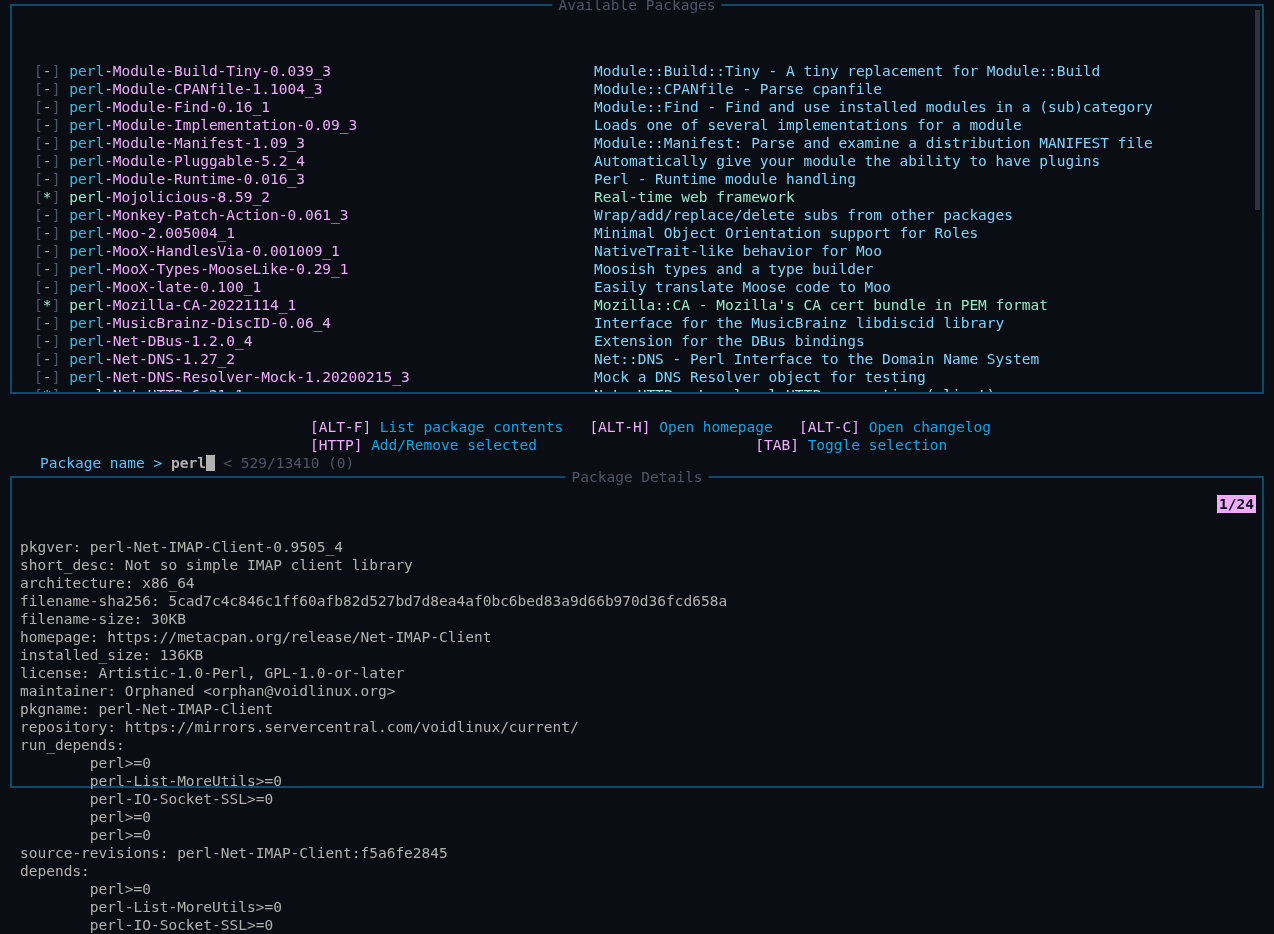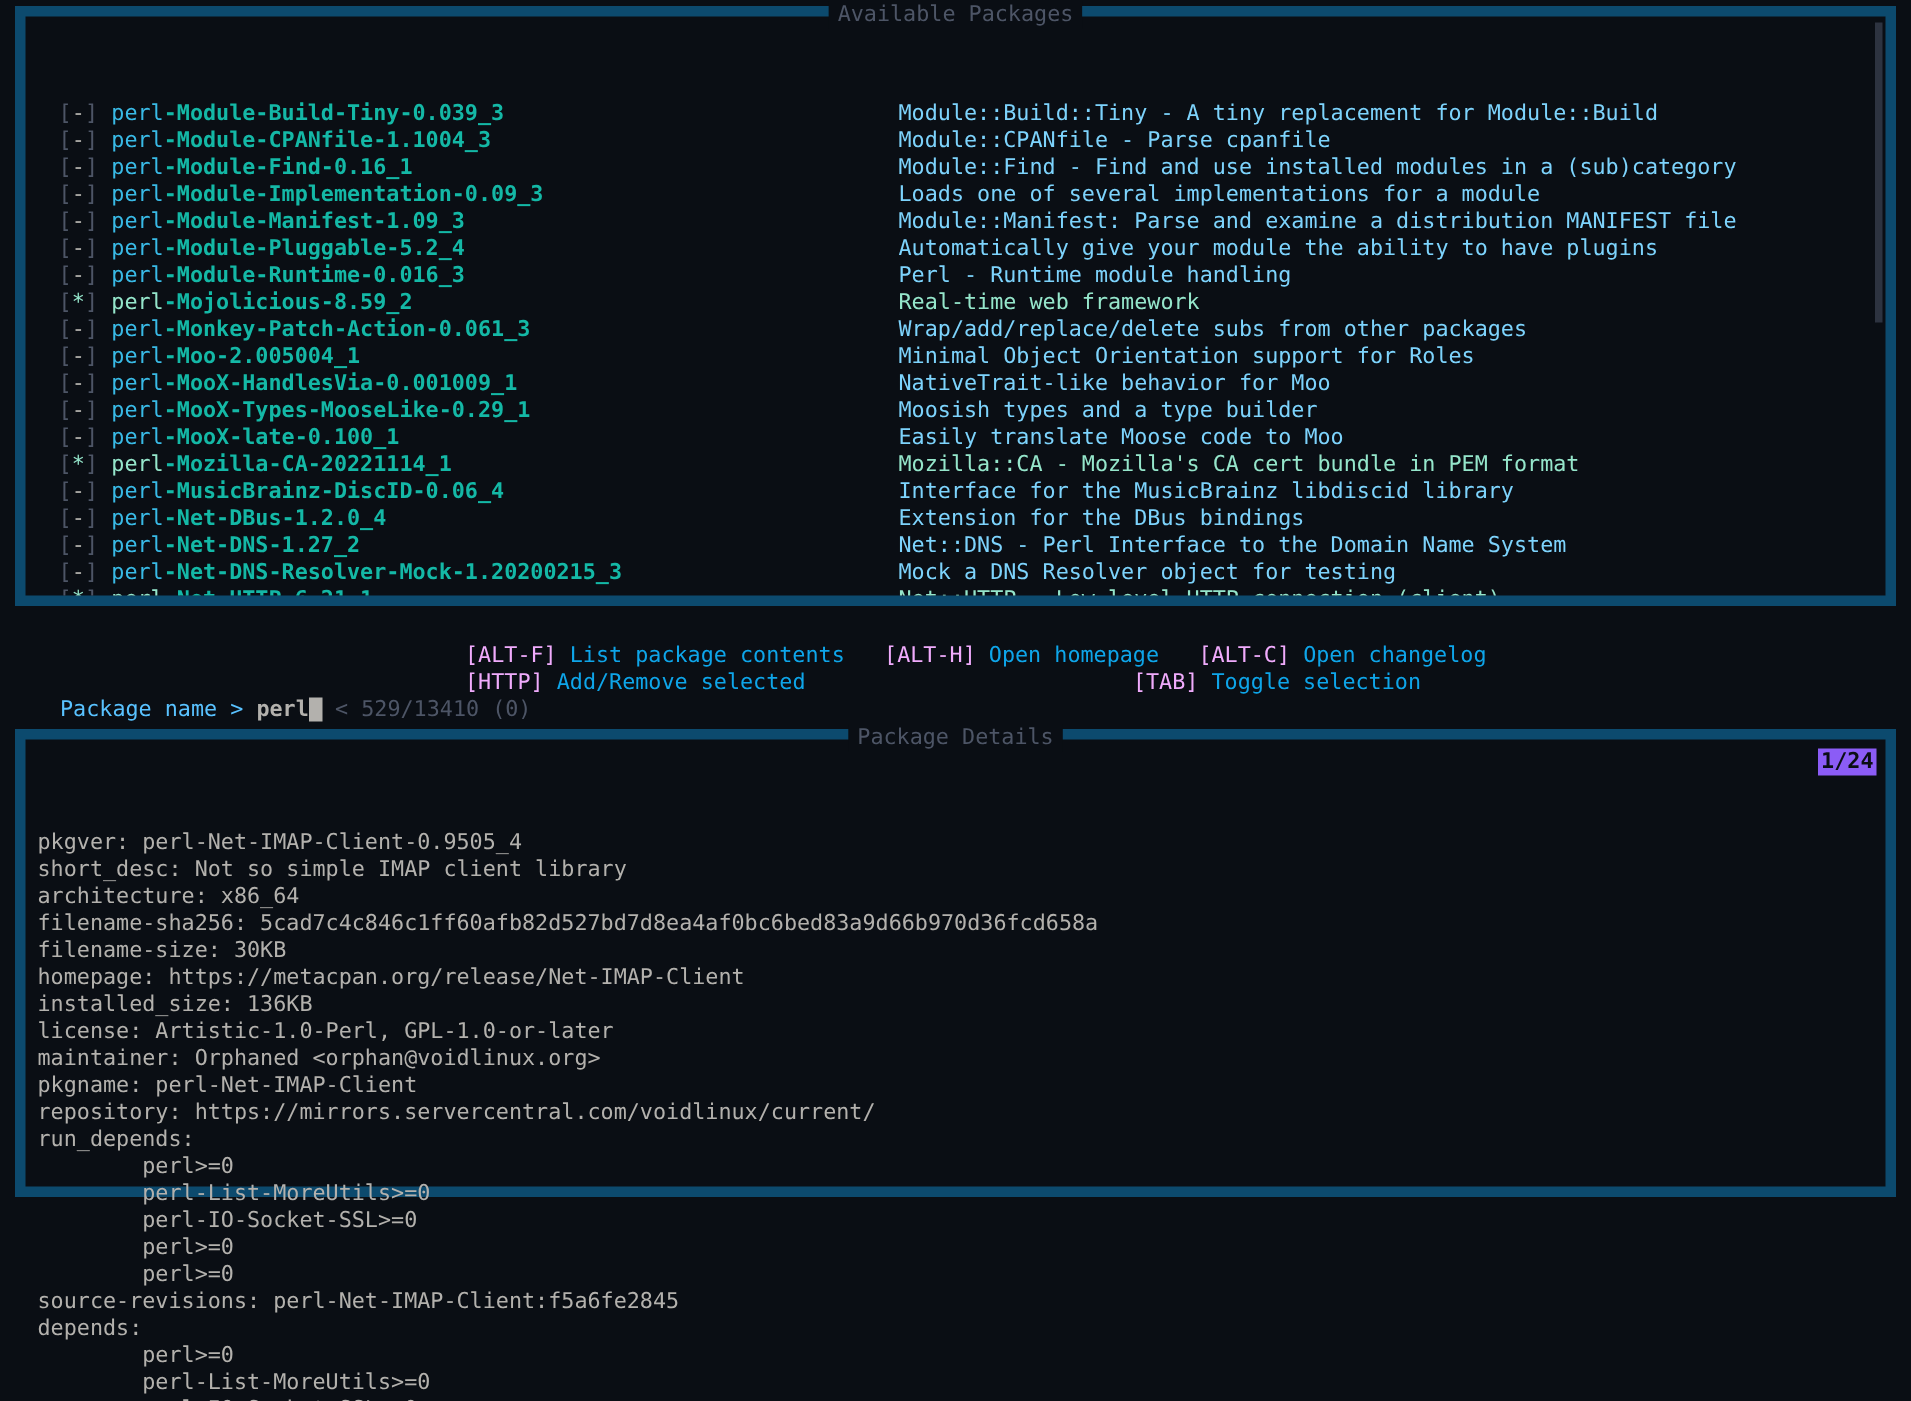--- a/index.html
+++ b/index.html
@@ -8,21 +8,21 @@
     color: #b3b1ad;
     font-family: "DejaVu Sans Mono", "Menlo", "Consolas", monospace;
     font-size: 14.5px;
     line-height: 18px;
     width: 1274px;
     height: 934px;
     overflow: hidden;
     padding: 0 10px;
   }
   .panel {
-    border: 7px solid #0c4a6e;
+    border: 2px solid #0c4a6e;
     margin-top: 4px;
     position: relative;
   }
   .panel-title {
     position: absolute;
     top: -10px;
     left: 50%;
     transform: translateX(-50%);
     background: #0a0e14;
     color: #4d5566;
@@ -36,21 +36,21 @@
     position: relative;
   }
   .row {
     display: flex;
     height: 18px;
   }
   .gutter { width: 18px; color: #4d5566; }
   .brk    { color: #4d5566; }
   .mark   { display:inline-block; width: 9px; text-align:center; }
   .perl   { color: #39bae6; }
-  .rest   { color: #14b8a6; font-weight: bold; }
+  .rest   { color: #f0abfc; }
   .left   { width: 560px; }
   .right  { flex: 1; color: #7dd3fc; }
   .row.sel  .perl  { color: #95e6cb; }
   .row.sel  .rest  { }
   .row.sel  .right { color: #95e6cb; }
   .row.sel  .mark  { color: #95e6cb; }
   .scrollbar-top {
     position: absolute; right: 2px; top: 4px; width: 5px; height: 200px;
     background: #2d3340;
   }
@@ -76,22 +76,22 @@
     position: relative;
   }
   .details-body {
     padding: 6px 8px;
     white-space: pre;
     position: relative;
   }
   .dl-key { color: #b3b1ad; }
   .page-ind {
     position: absolute;
-    top: 6px; right: 6px;
-    background: #8b5cf6;
+    top: 17px; right: 6px;
+    background: #f0abfc;
     color: #0a0e14;
     padding: 0 2px;
     font-weight: bold;
   }
 </style>
 </head>
 <body>
 
 <div class="panel">
   <div class="panel-title">Available Packages</div>

